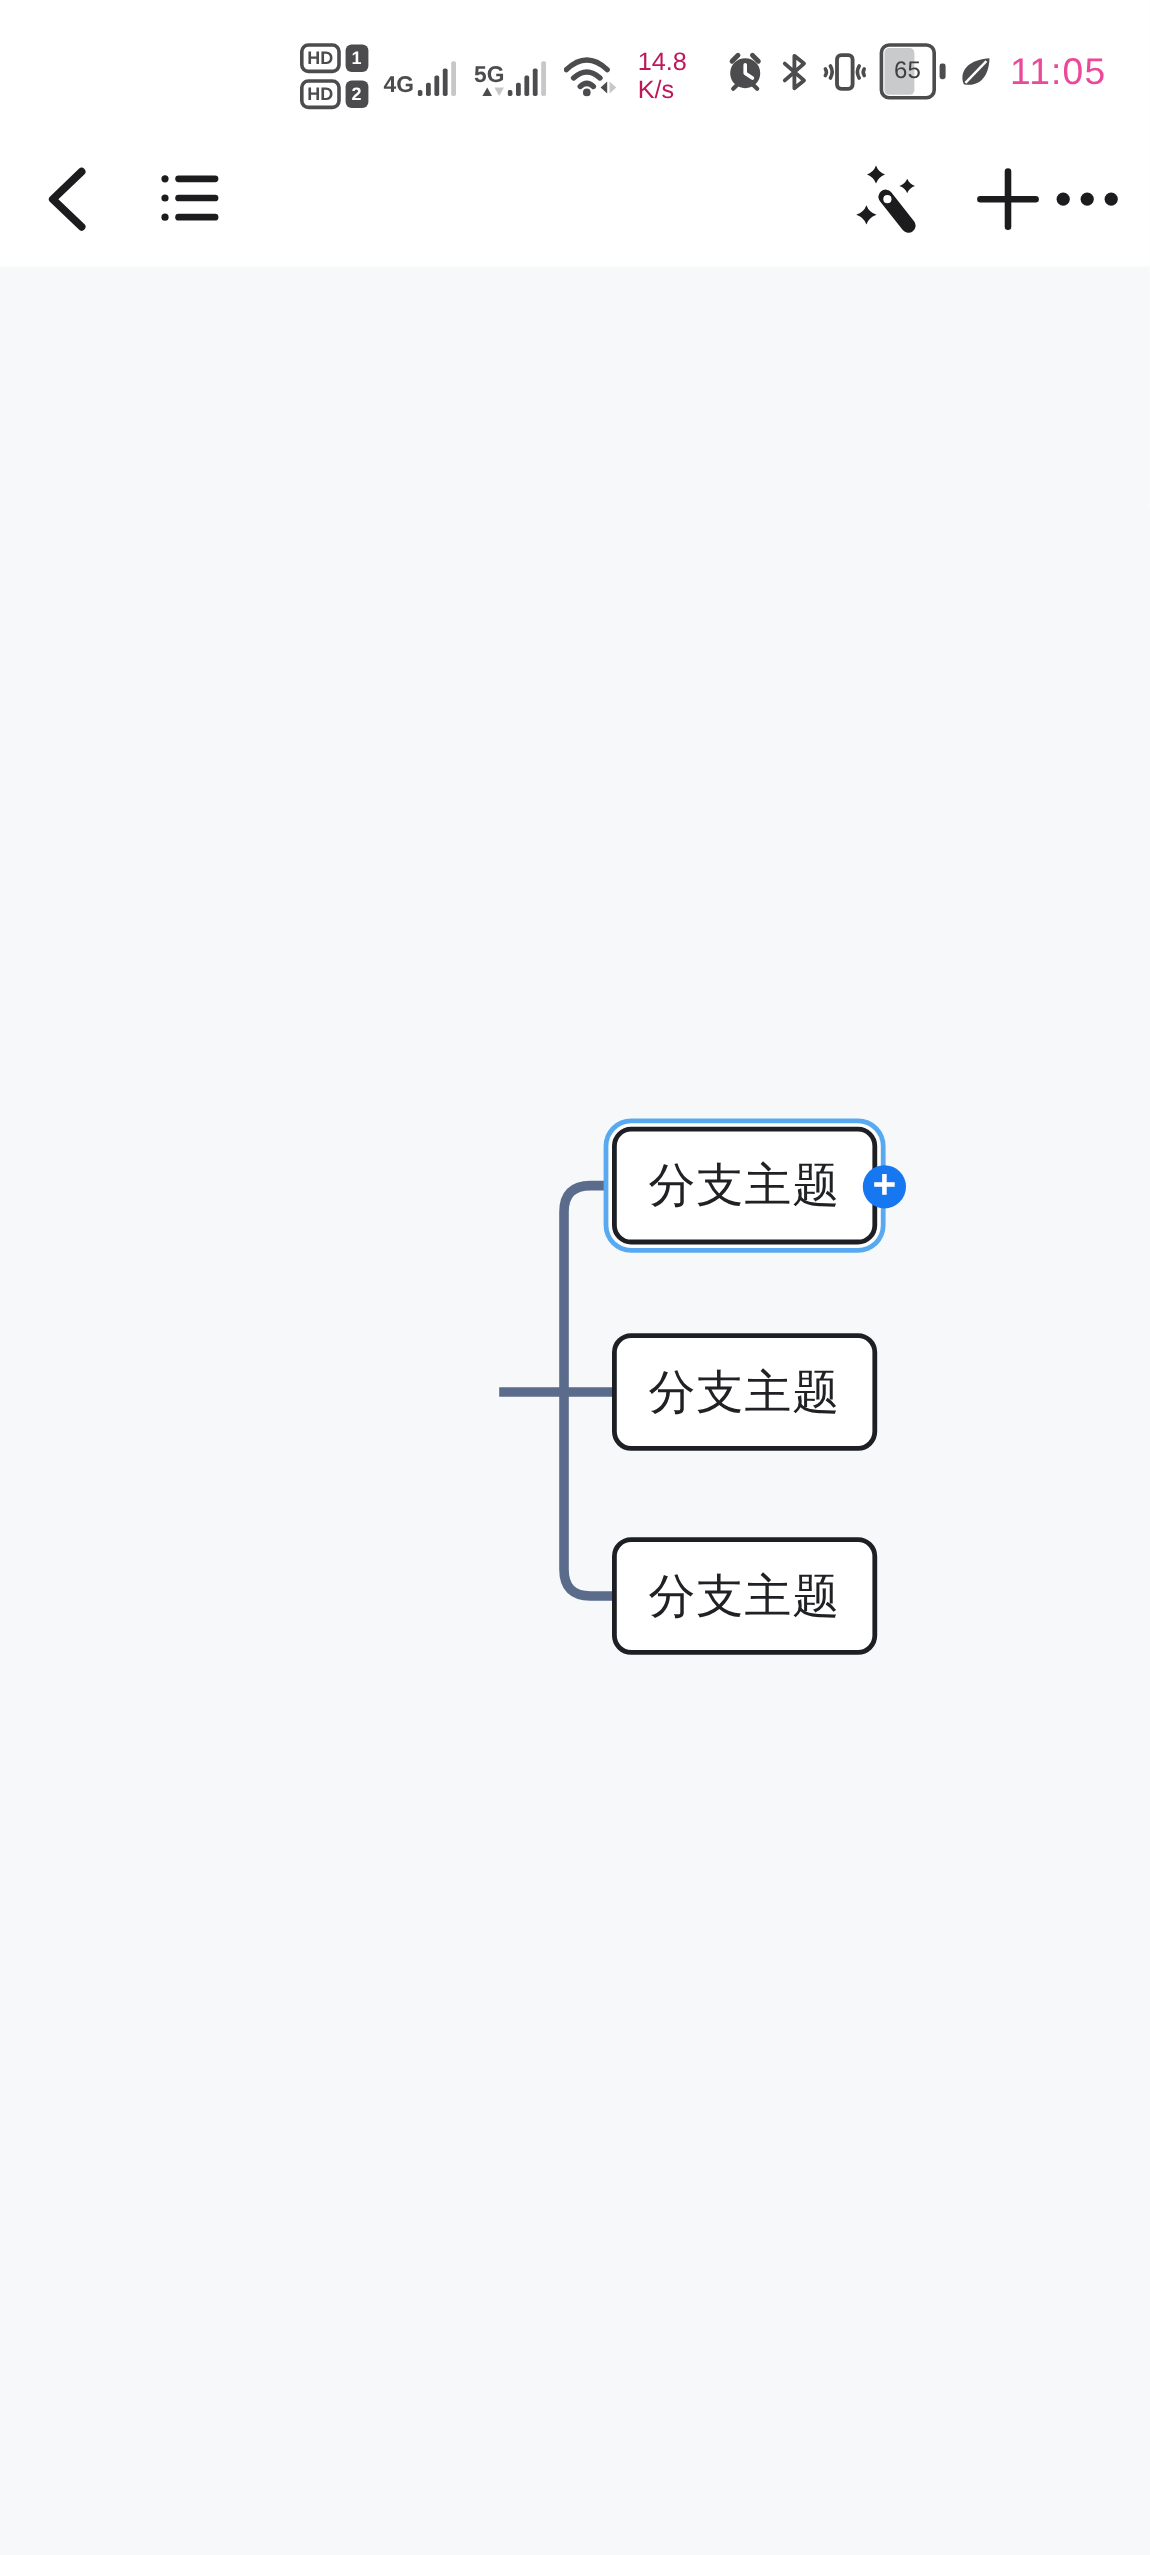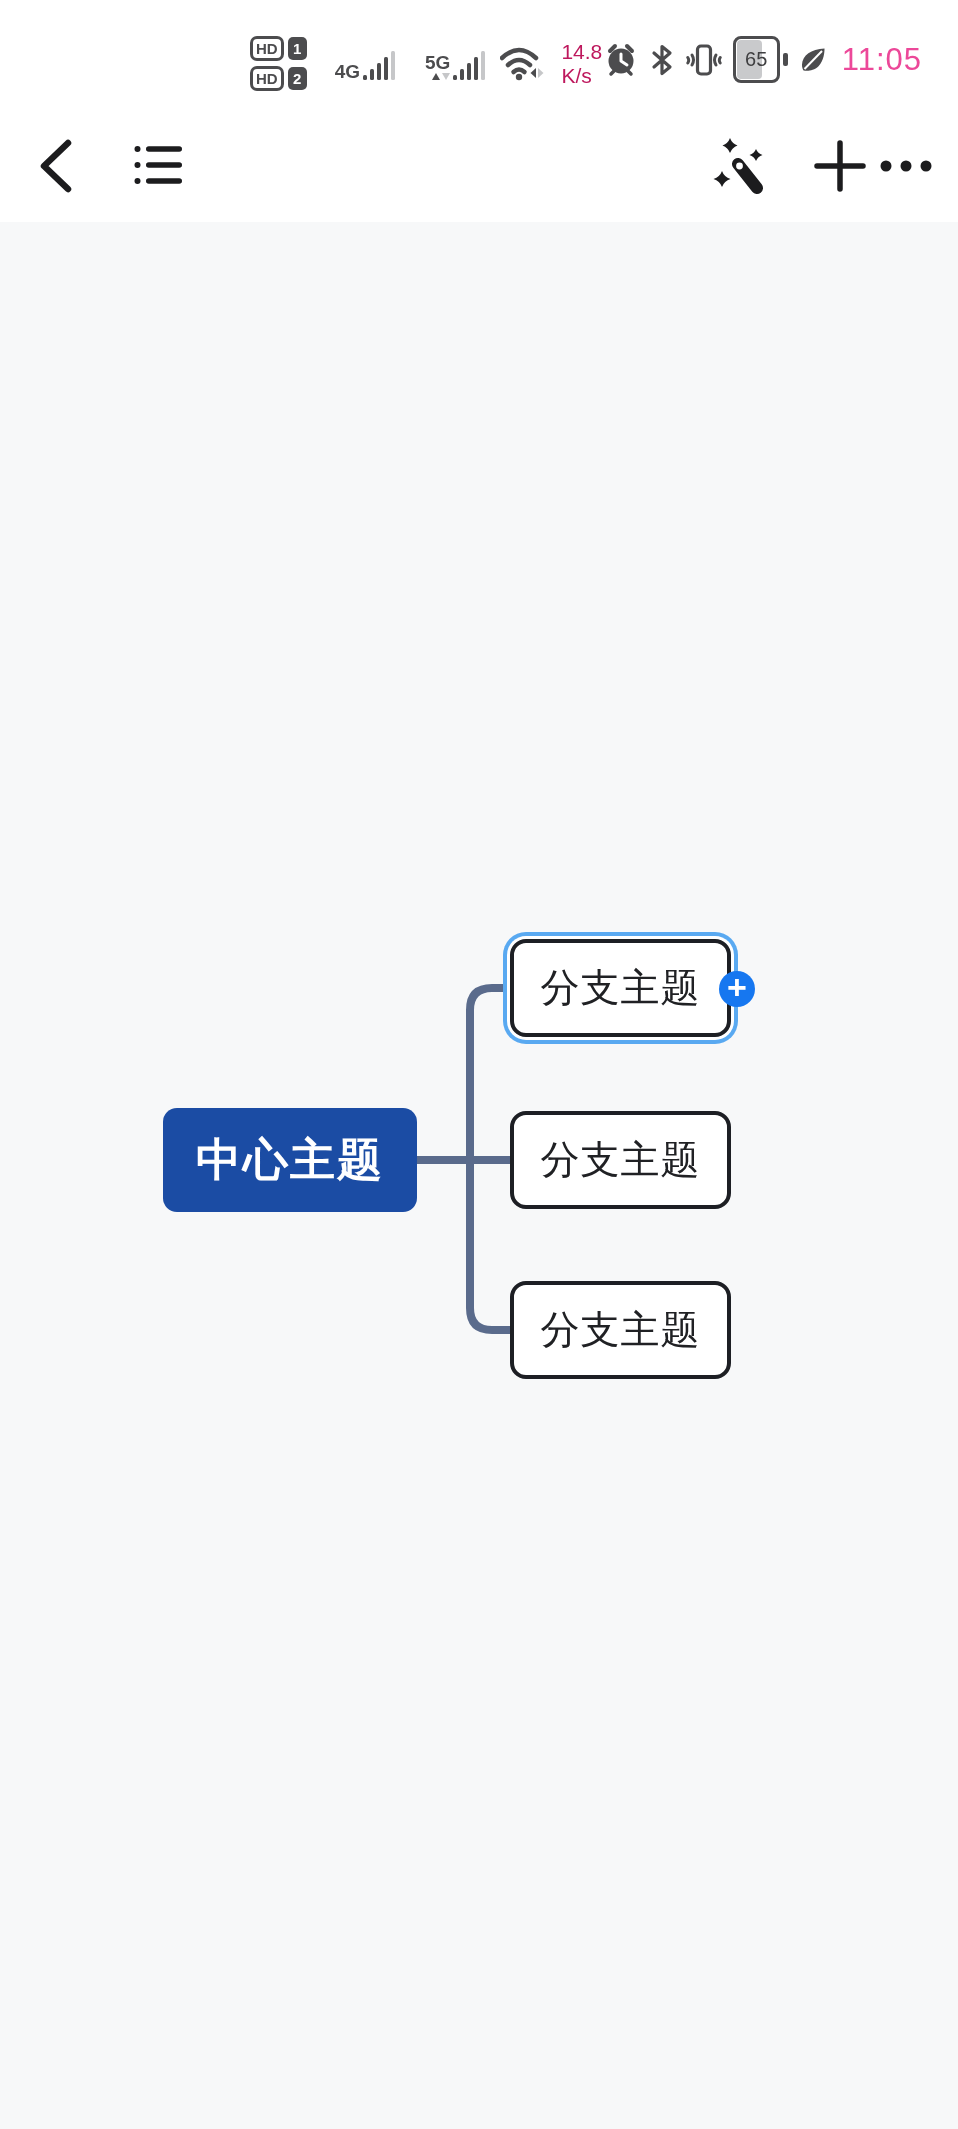--- a/index.html
+++ b/index.html
@@ -17,21 +17,21 @@
   .status-bar{position:absolute;top:0;left:0;width:958px;height:110px;background:#fff;}
   .sb-left{position:absolute;left:250px;top:36px;display:flex;align-items:center;gap:13px;color:var(--statusbar-icon);}
   .sb-right{position:absolute;right:36px;top:36px;display:flex;align-items:center;gap:11px;color:var(--statusbar-icon);}
   .sim-col{display:flex;flex-direction:column;gap:5px;}
   .sim-row{display:flex;align-items:center;gap:4px;}
   .hd-pill{border:3px solid currentColor;border-radius:7px;font-size:15px;font-weight:700;line-height:1;padding:2px 3px;color:currentColor;}
   .sim-chip{background:currentColor;border-radius:5px;width:19px;height:23px;display:flex;align-items:center;justify-content:center;}
   .sim-chip span{color:#fff;font-size:15px;font-weight:700;line-height:1;}
   .net-group{display:flex;align-items:flex-end;gap:3px;}
   .net-label-col{display:flex;flex-direction:column;align-items:flex-end;gap:1px;margin-bottom:0px;}
-  .net-label{font-weight:700;font-size:19px;line-height:1;color:currentColor;margin-left:15px;}
+  .net-label{font-weight:700;font-size:19px;line-height:1;color:currentColor;}
   .updown{display:flex;gap:2px;align-items:center;height:8px;}
   .tri-up{width:0;height:0;border-left:4px solid transparent;border-right:4px solid transparent;border-bottom:7px solid currentColor;}
   .tri-down{width:0;height:0;border-left:4px solid transparent;border-right:4px solid transparent;border-top:7px solid #c6c7c9;}
   .speed{display:flex;flex-direction:column;line-height:1.1;font-size:21px;color:#be185d;margin-left:2px;}
   .battery-wrap{display:flex;align-items:center;}
   .battery{width:47px;height:47px;border:3px solid currentColor;border-radius:8px;position:relative;display:inline-block;box-sizing:border-box;}
   .battery-fill{position:absolute;left:1px;top:1px;bottom:1px;width:62%;background:#c9cacc;border-radius:4px;}
   .battery-num{position:absolute;inset:0;display:flex;align-items:center;justify-content:center;font-size:20px;color:#3f3f41;}
   .battery-cap{width:5px;height:13px;background:currentColor;border-radius:2px;margin-left:3px;}
   .sb-time{font-size:31px;color:#ec4899;letter-spacing:1px;margin-left:4px;}
@@ -196,21 +196,20 @@
     </svg>
   </button>
 </div>
 
 <div class="canvas">
   <svg class="connectors" width="958" height="1907" viewBox="0 0 958 1907">
     <path d="M416 938 L512 938" stroke="var(--connector)" stroke-width="8" fill="none"></path>
     <path d="M512 766 L492 766 Q470 766 470 788 L470 1086 Q470 1108 492 1108 L514 1108" stroke="var(--connector)" stroke-width="8" fill="none"></path>
   </svg>
 
-  <div class="node-central">中心主题</div>
 
   <div class="node-branch b1 selected">分支主题</div>
   <div class="node-branch b2">分支主题</div>
   <div class="node-branch b3">分支主题</div>
 
   <button class="add-child">
     <span>+</span>
   </button>
 </div>
 

